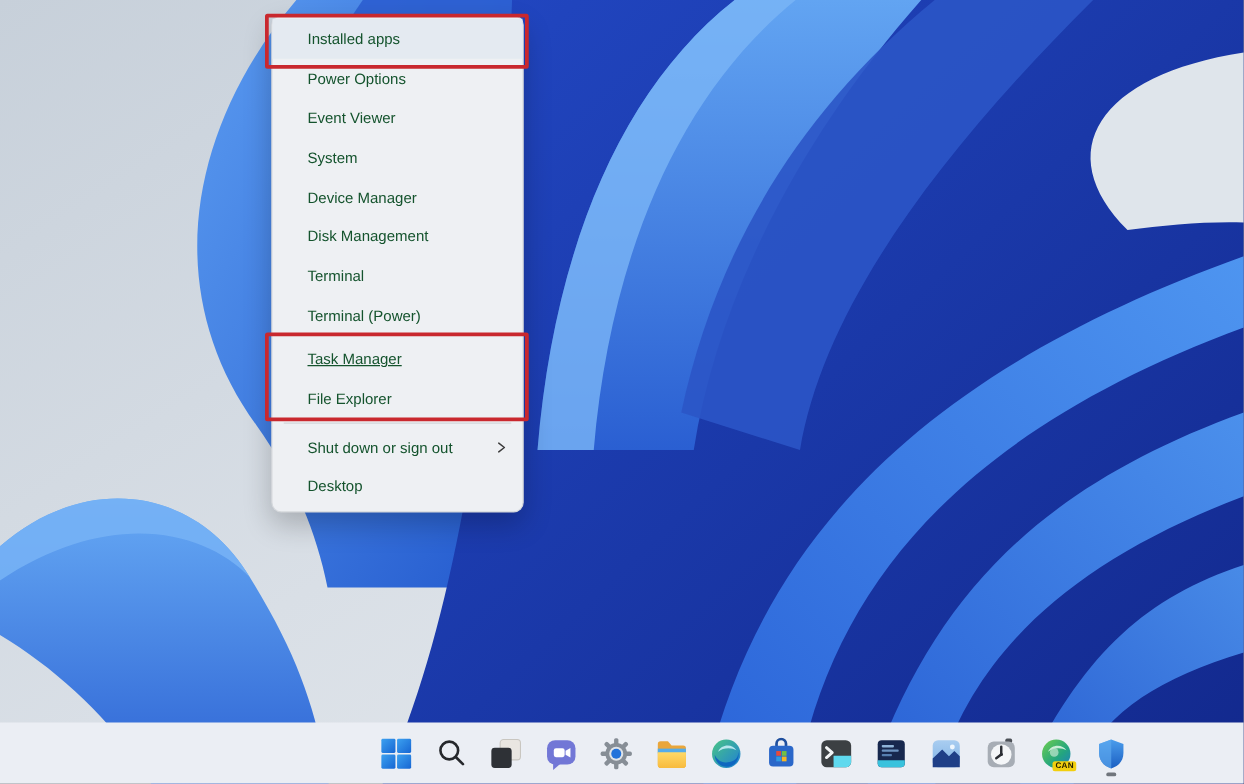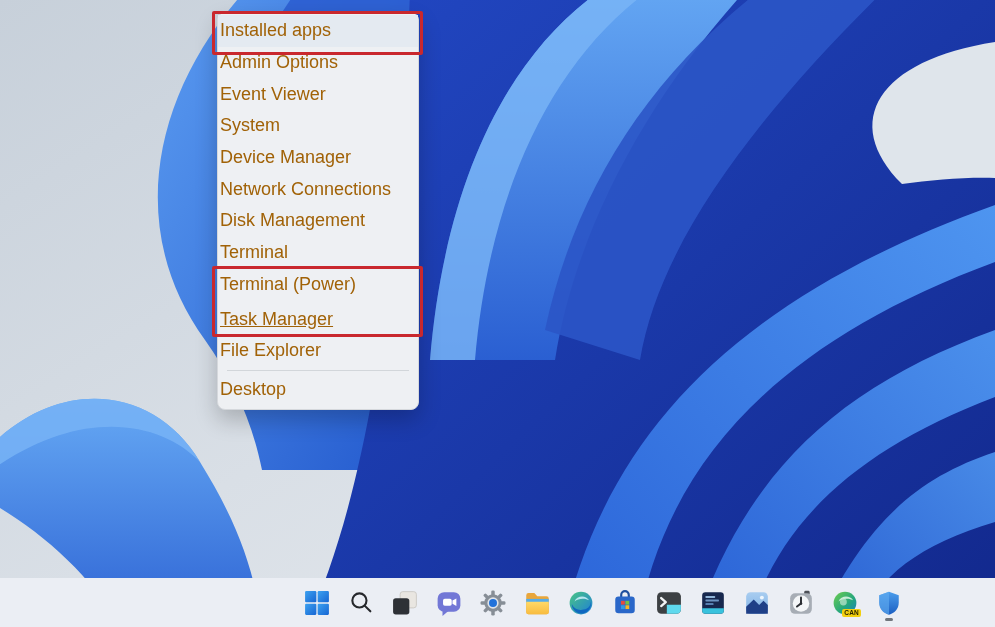--- a/index.html
+++ b/index.html
@@ -5,21 +5,21 @@
   html,body{margin:0;padding:0;background:#222;}
   .screen{position:relative;width:995px;height:627px;overflow:hidden;
           font-family:"Liberation Sans","DejaVu Sans",sans-serif;-webkit-font-smoothing:antialiased;}
   .wall{position:absolute;inset:0;display:block;}
 
   
   .menu{position:absolute;left:217px;top:12px;width:202px;background:#eef0f3;
         border:1px solid #d5d8dc;border-radius:8px;box-shadow:0 10px 22px rgba(0,0,0,.22);
         padding:2px 0 4px 0;z-index:5;box-sizing:border-box;}
   .menu-item{height:31.7px;display:flex;align-items:center;justify-content:space-between;
-             padding:0 12px 0 2px;font-size:18px;color:#a16207;cursor:default;white-space:nowrap;}
+             padding:0 12px 0 28px;font-size:12px;color:#14532d;cursor:default;white-space:nowrap;}
   .menu-item.hl{background:#e4eaf1;}
   .menu-item.gap{margin-top:3px;text-decoration:underline;}
   .menu-sep{height:1px;background:#d2d6da;margin:3px 9px;}
   .chev{width:10px;height:10px;flex:0 0 auto;margin-left:8px;}
 
   
   .redbox{position:absolute;border:3px solid #c9282e;border-radius:2px;z-index:6;pointer-events:none;}
   .redbox.b1{left:212px;top:11px;width:205px;height:38px;}
   .redbox.b2{left:212px;top:266px;width:205px;height:65px;}
 
@@ -83,50 +83,53 @@
 
     <path d="M-30,470 C40,375 150,378 200,462 C242,530 255,575 265,640 L128,640 C95,575 30,520 -30,492 Z" fill="url(#petalC)"></path>
     <path d="M-30,470 C40,375 150,378 200,462 C158,418 68,404 -30,487 Z" fill="#76b1f5" opacity="0.9"></path>
   </svg>
 
   <div class="menu">
     <div class="menu-item hl">
         <span>Installed apps</span>
       </div>
     <div class="menu-item">
-        <span>Admin Options</span>
+        <span>Power Options</span>
       </div>
     <div class="menu-item">
         <span>Event Viewer</span>
       </div>
     <div class="menu-item">
         <span>System</span>
       </div>
     <div class="menu-item">
         <span>Device Manager</span>
-      </div>
-    <div class="menu-item">
-        <span>Network Connections</span>
       </div>
     <div class="menu-item">
         <span>Disk Management</span>
       </div>
     <div class="menu-item">
         <span>Terminal</span>
       </div>
     <div class="menu-item">
         <span>Terminal (Power)</span>
       </div>
     <div class="menu-item gap">
         <span>Task Manager</span>
       </div>
     <div class="menu-item">
         <span>File Explorer</span>
       </div>
     <div class="menu-sep"></div>
+    <div class="menu-item">
+      <span>Shut down or sign out</span>
+      <svg class="chev" viewBox="0 0 10 10">
+        <polyline points="3,1.5 7.5,5 3,8.5" fill="none" stroke="#3c3c3c" stroke-width="1.2" stroke-linecap="round" stroke-linejoin="round"></polyline>
+      </svg>
+    </div>
     <div class="menu-item">
         <span>Desktop</span>
       </div>
   </div>
 
   <div class="redbox b1"></div>
   <div class="redbox b2"></div>
 
   <div class="taskbar">
     <div class="tb-icons">

